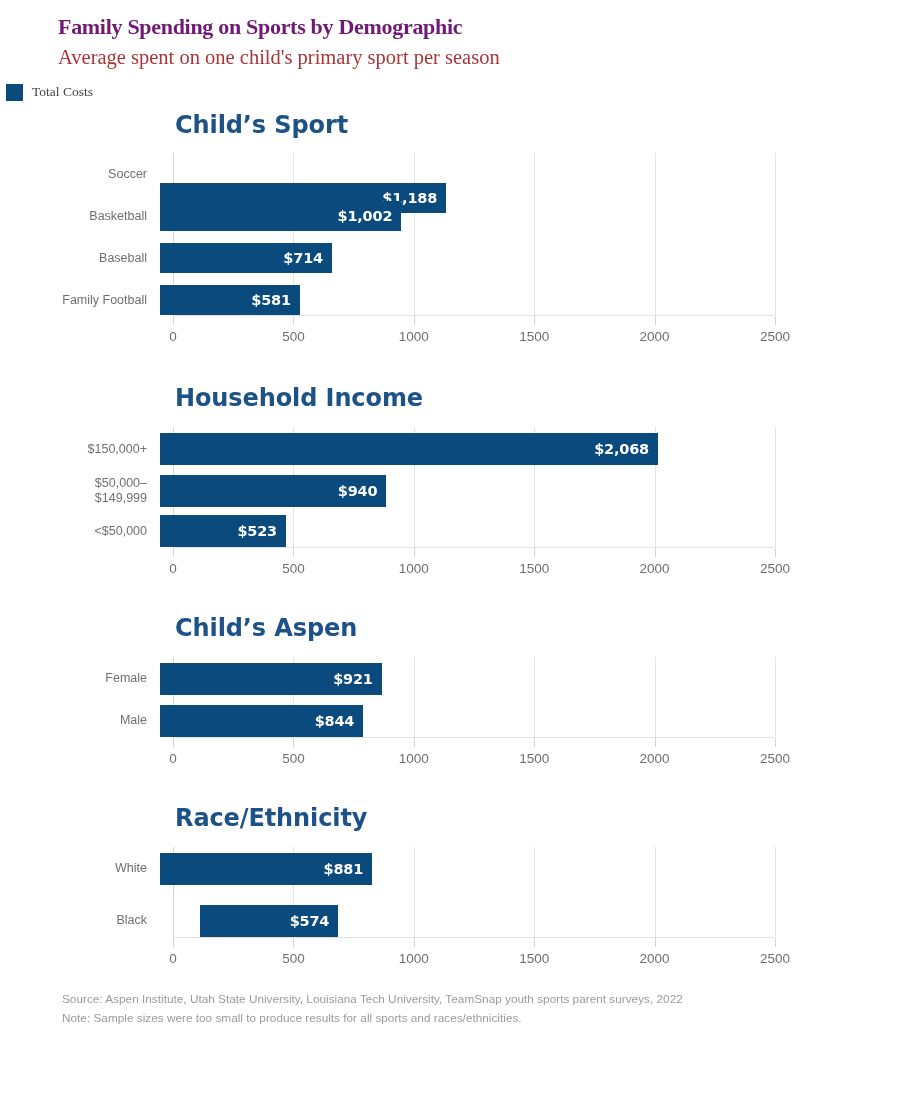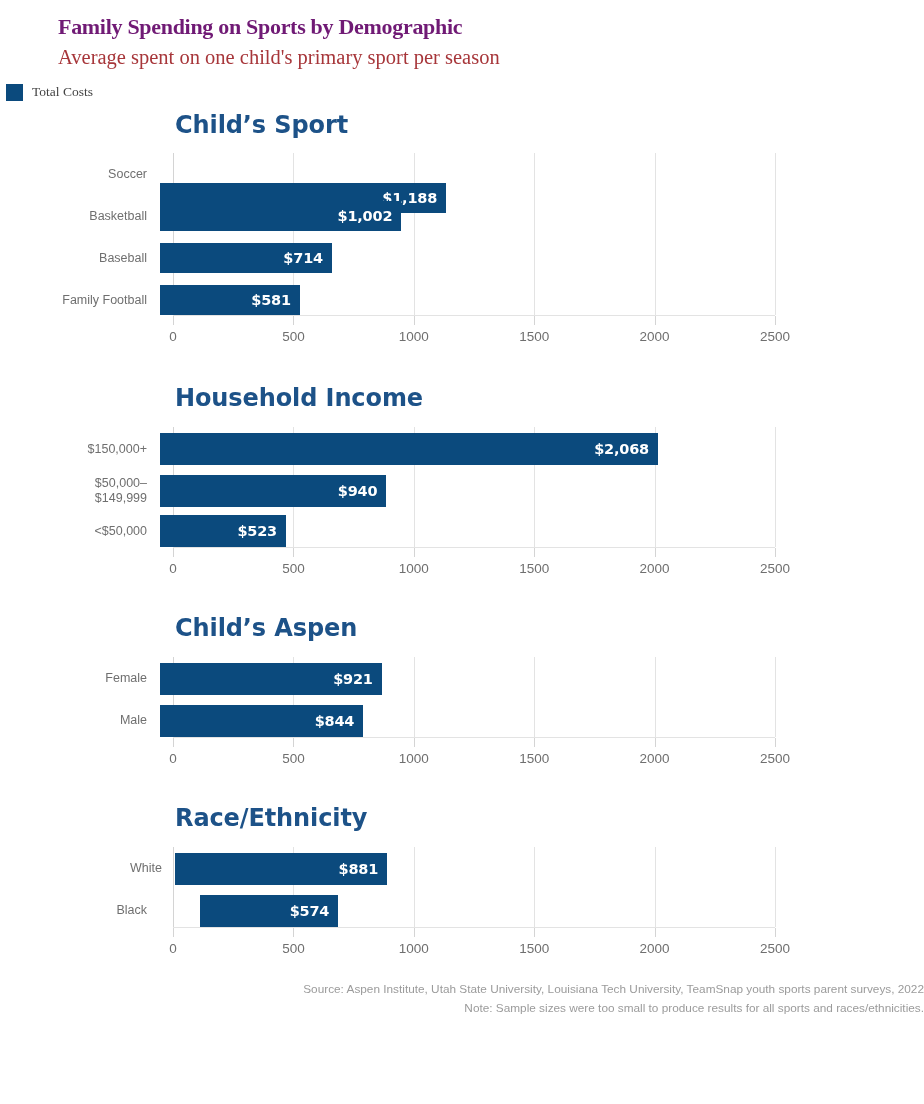--- a/index.html
+++ b/index.html
@@ -177,21 +177,21 @@
   }
 
   
   .footer {
     margin: 18px 0 0 62px;
     font-family: "Liberation Sans", sans-serif;
     font-size: 11.8px;
     color: #9b9b9b;
     line-height: 1.62;
   }
-  .footer div { white-space: nowrap; text-align: right; }
+  .footer div { white-space: nowrap; }
 </style>
 </head>
 <body>
 
 <div class="page">
 
   <div class="header">
     <h1 class="main-title">Family Spending on Sports by Demographic</h1>
     <div class="subtitle">Average spent on one child's primary sport per season</div>
   </div>
@@ -363,21 +363,21 @@
         <div class="chart-title">Race/Ethnicity</div>
         <div class="plot-row" style="padding-top: 6px;">
           <div class="plot-area">
             <div class="gridline" style="left: 120.4px;"></div>
             <div class="gridline" style="left: 240.8px;"></div>
             <div class="gridline" style="left: 361.2px;"></div>
             <div class="gridline" style="left: 481.6px;"></div>
             <div class="gridline" style="left: 602px;"></div>
             <div class="gridline" style="left: 0px; background: rgb(212, 212, 212);"></div>
           </div>
-          <div class="bar-row" style="height: 32px; margin-bottom: 10px; padding-left: 15px;">
+          <div class="bar-row" style="height: 32px; margin-bottom: 20px;">
             <div class="cat-label">White</div>
             <div class="bar-track">
               <div class="bar" style="width: 212.145px; height: 32px; background: rgb(11, 74, 125);">
                 <span class="bar-value">$881</span>
               </div>
             </div>
           </div>
           <div class="bar-row" style="height: 32px; margin-bottom: 0px; gap: 40px;">
             <div class="cat-label">Black</div>
             <div class="bar-track">

